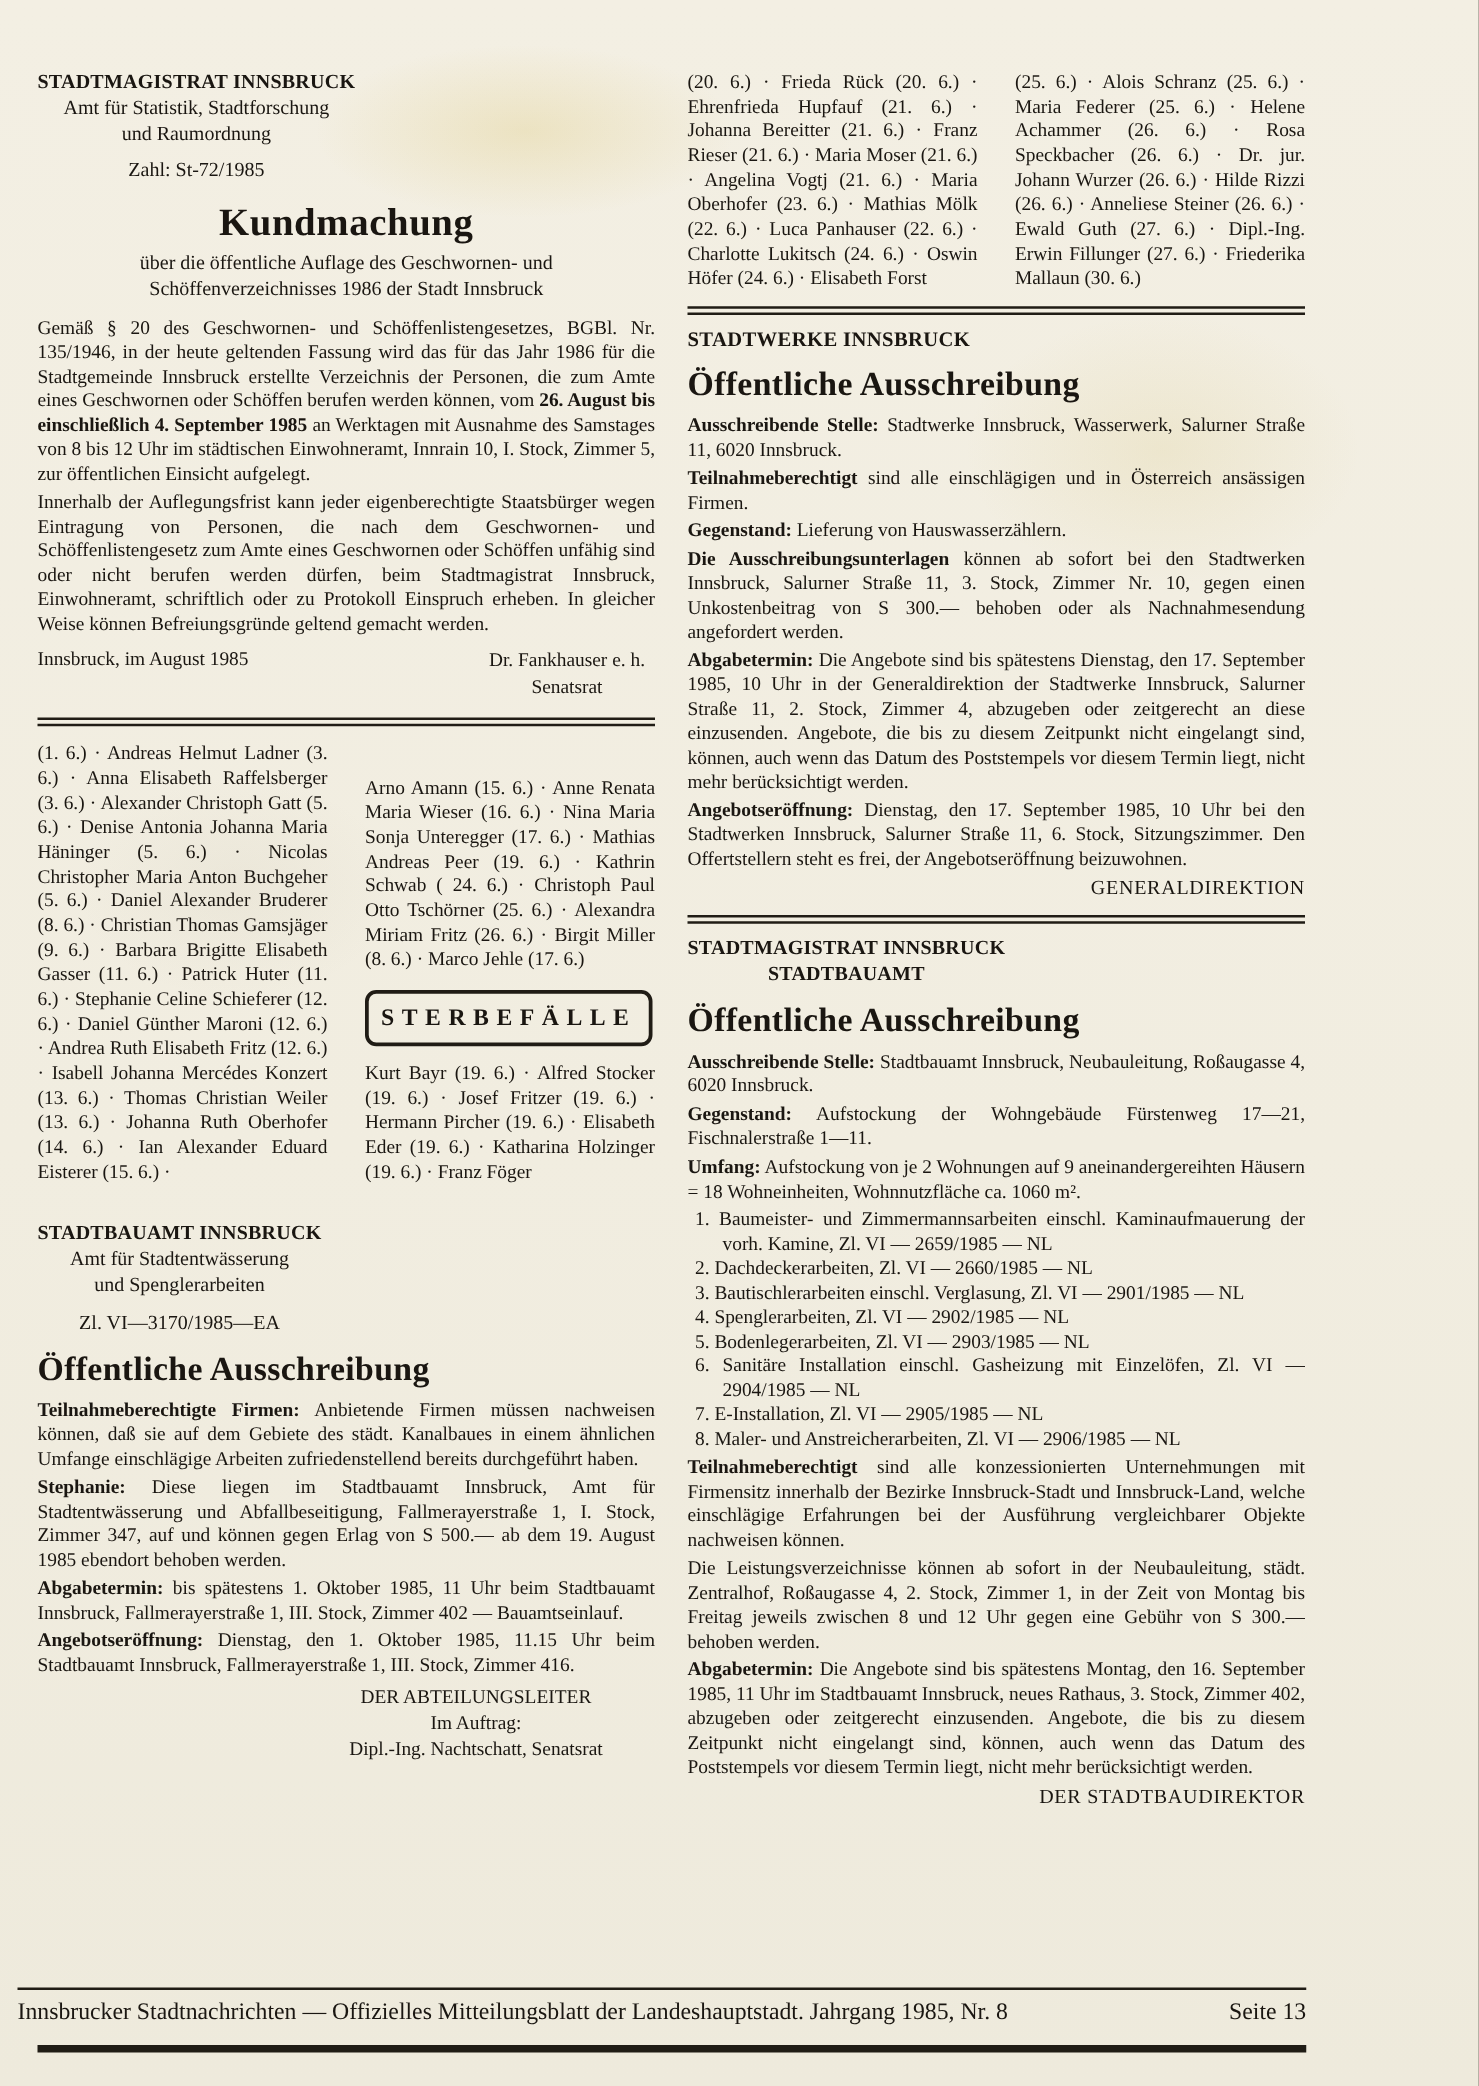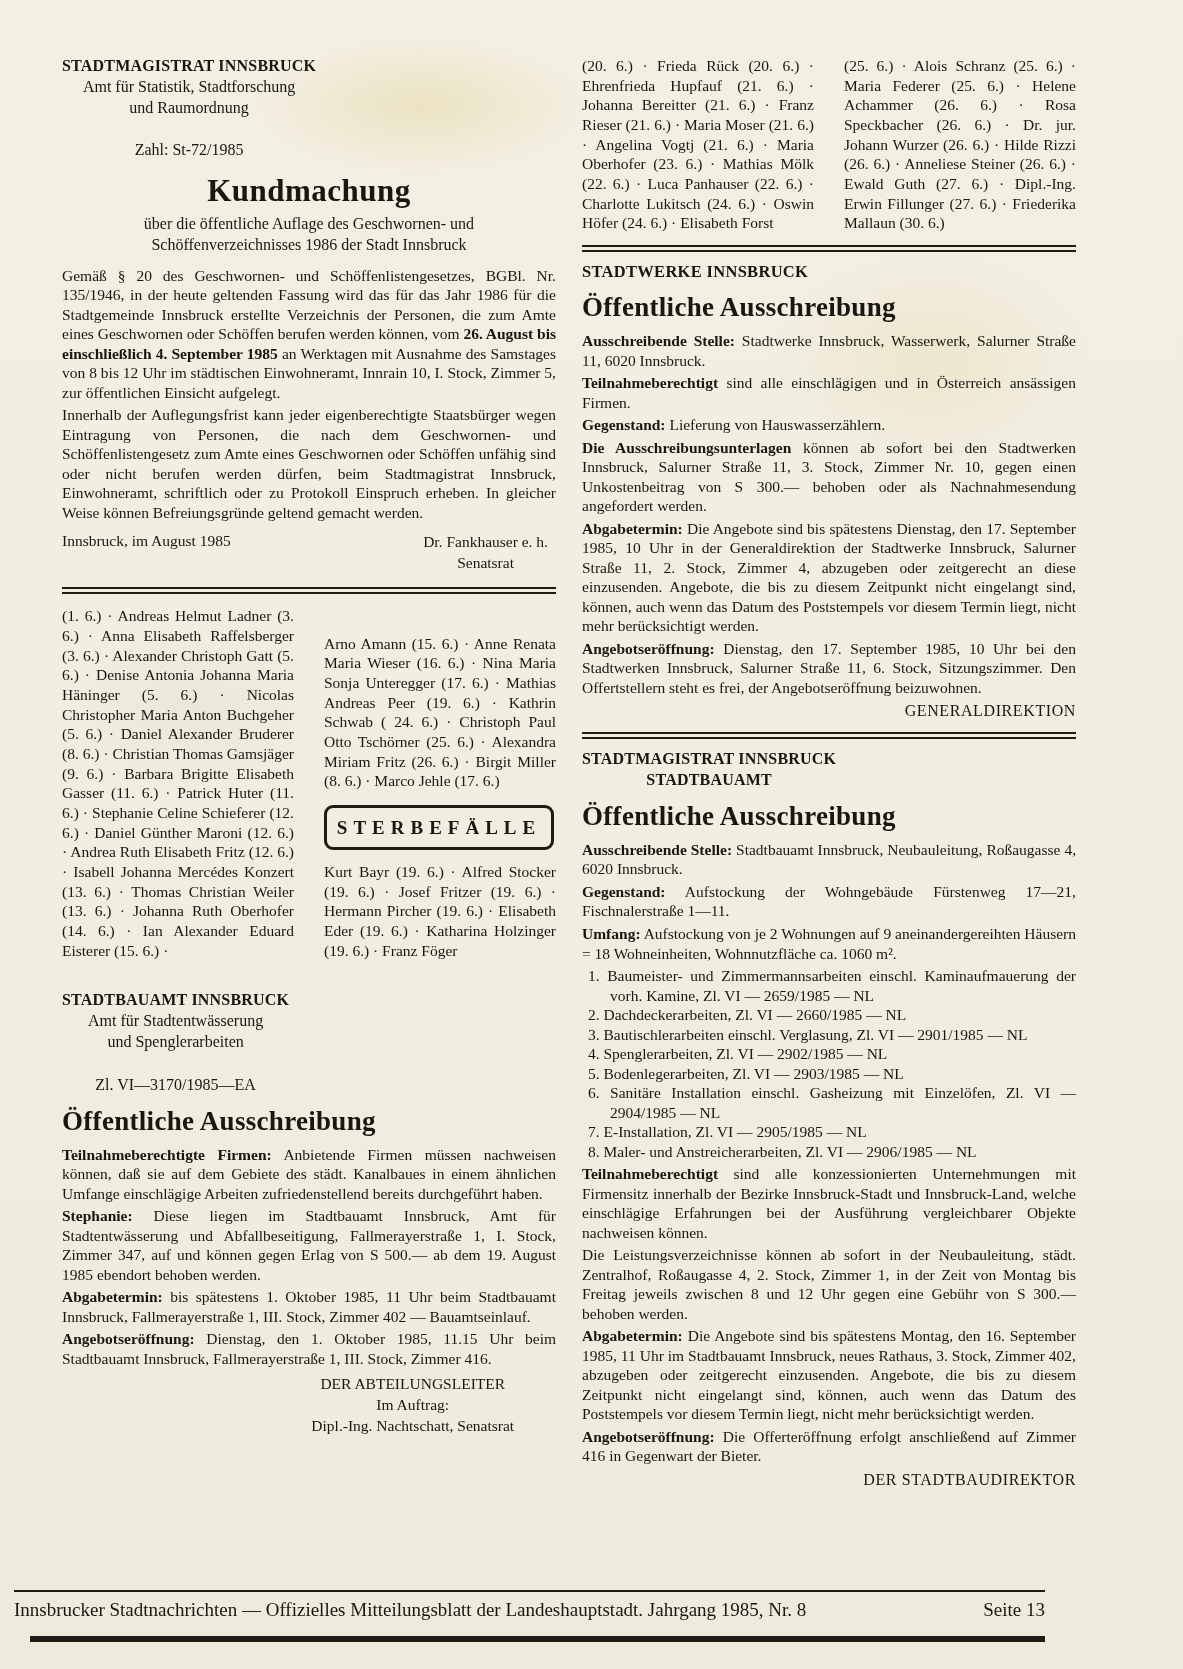--- a/index.html
+++ b/index.html
@@ -6,36 +6,35 @@
   html, body { background: #6e6a5e; }
   .page {
     position: relative;
     width: 1183px;
     height: 1669px;
     margin: 0 auto;
     background: linear-gradient(180deg, #f3efe3 0%, #f1ede0 55%, #eeeadc 100%);
     color: #1a1611;
     font-family: "Liberation Serif", "DejaVu Serif", serif;
     overflow: hidden;
-    padding-left: 32px;
   }
   .stain { position: absolute; pointer-events: none; }
   .stain-1 { left: 250px; top: 35px; width: 340px; height: 140px;
     background: radial-gradient(ellipse at center, rgba(208,178,62,0.20), rgba(208,178,62,0) 70%); }
   .stain-2 { left: 770px; top: 250px; width: 320px; height: 220px;
     background: radial-gradient(ellipse at center, rgba(198,170,58,0.12), rgba(198,170,58,0) 70%); }
   .stain-3 { left: 60px; top: 620px; width: 260px; height: 180px;
     background: radial-gradient(ellipse at center, rgba(150,140,110,0.07), rgba(150,140,110,0) 70%); }
 
   .content { position: relative; padding: 56px 138px 0 30px; display: flex; gap: 26px; }
   .col { flex: 0 0 494px; width: 494px; }
 
   .org-block { display: inline-block; text-align: center; font-size: 16px; line-height: 1.3; }
   .org-caps { font-weight: bold; letter-spacing: 0.2px; }
-  .zahl { margin-top: 22px; }
+  .zahl { margin-top: 9px; }
 
   .kund-title { font-size: 31px; font-weight: bold; text-align: center; margin: 12px 0 5px; letter-spacing: 0.5px; }
   .kund-subtitle { text-align: center; font-size: 16px; line-height: 1.3; margin-bottom: 10px; }
 
   .body { font-size: 15.5px; line-height: 1.26; text-align: justify;
     -webkit-hyphens: auto; hyphens: auto; margin: 3px 0; }
   .plabel { font-weight: bold; }
   .plabel:empty { display: none; }
 
   .sig-row { display: flex; justify-content: space-between; align-items: flex-start;
@@ -193,21 +192,20 @@
           <div class="list-item">4. Spenglerarbeiten, Zl. VI — 2902/1985 — NL</div>
           <div class="list-item">5. Bodenlegerarbeiten, Zl. VI — 2903/1985 — NL</div>
           <div class="list-item">6. Sanitäre Installation einschl. Gasheizung mit Einzelöfen, Zl. VI — 2904/1985 — NL</div>
           <div class="list-item">7. E-Installation, Zl. VI — 2905/1985 — NL</div>
           <div class="list-item">8. Maler- und Anstreicherarbeiten, Zl. VI — 2906/1985 — NL</div>
         </div>
 
         <p class="body"><b class="plabel">Teilnahmeberechtigt</b> <span>sind alle konzessionierten Unternehmungen mit Firmensitz innerhalb der Bezirke Innsbruck-Stadt und Innsbruck-Land, welche einschlägige Erfahrungen bei der Ausführung vergleichbarer Objekte nachweisen können.</span></p>
         <p class="body"> <span>Die Leistungsverzeichnisse können ab sofort in der Neubauleitung, städt. Zentralhof, Roßaugasse 4, 2. Stock, Zimmer 1, in der Zeit von Montag bis Freitag jeweils zwischen 8 und 12 Uhr gegen eine Gebühr von S 300.— behoben werden.</span></p>
         <p class="body"><b class="plabel">Abgabetermin:</b> <span>Die Angebote sind bis spätestens Montag, den 16. September 1985, 11 Uhr im Stadtbauamt Innsbruck, neues Rathaus, 3. Stock, Zimmer 402, abzugeben oder zeitgerecht einzusenden. Angebote, die bis zu diesem Zeitpunkt nicht eingelangt sind, können, auch wenn das Datum des Poststempels vor diesem Termin liegt, nicht mehr berücksichtigt werden.</span></p>
-        <p class="body"><b class="plabel">Angebotseröffnung:</b> <span>Die Offerteröffnung erfolgt anschließend auf Zimmer 416 in Gegenwart der Bieter.</span></p>
 
         <div class="signoff-right">DER STADTBAUDIREKTOR</div>
       </section>
     </div>
   </div>
 
   <div class="footer">
     <div>Innsbrucker Stadtnachrichten — Offizielles Mitteilungsblatt der Landeshauptstadt. Jahrgang 1985, Nr. 8</div>
     <div>Seite 13</div>
   </div>

